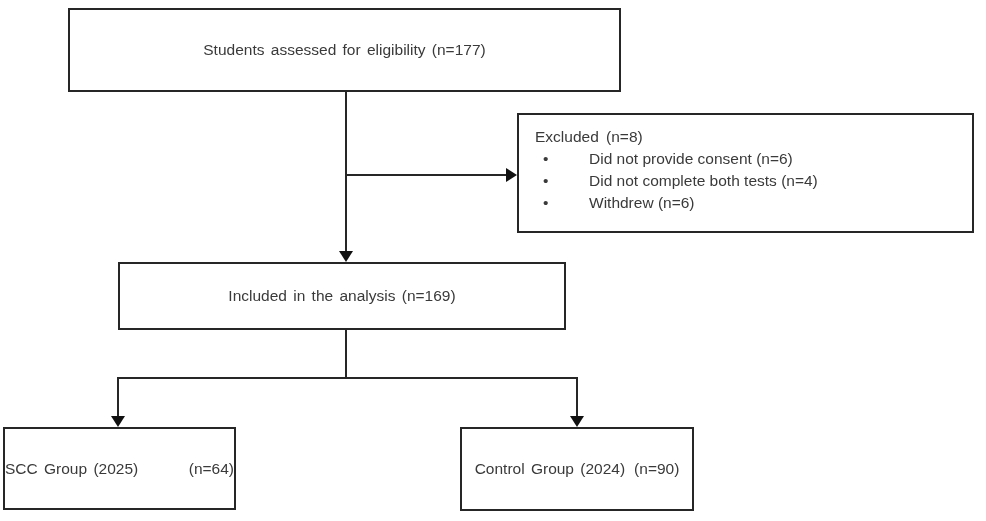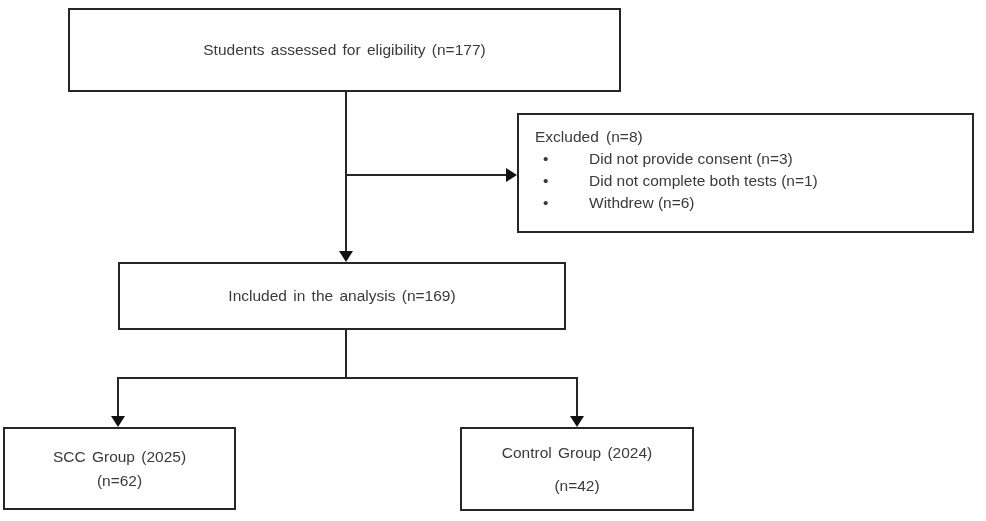--- a/index.html
+++ b/index.html
@@ -13,35 +13,35 @@
     overflow: hidden;
   }
   .box {
     position: absolute;
     border: 2px solid #262626;
     background: #ffffff;
     box-sizing: border-box;
   }
   .box.center {
     display: flex;
-    flex-direction: column;
+    flex-direction: row;
     justify-content: center;
     align-items: center;
     text-align: center;
   }
   .box-text {
     font-size: 15.5px;
     line-height: 24px;
     word-spacing: 2px;
     white-space: nowrap;
   }
   #eligibility-box { left: 68px; top: 8px; width: 553px; height: 84px; }
   #excluded-box    { left: 517px; top: 113px; width: 457px; height: 120px; padding: 10px 20px 0 16px; }
   #included-box    { left: 118px; top: 262px; width: 448px; height: 68px; }
-  #scc-box         { left: 3px;   top: 427px; width: 233px; height: 83px; }
+  #scc-box         { left: 3px;   top: 427px; width: 233px; height: 83px; justify-content: space-between; }
   #control-box     { left: 460px; top: 427px; width: 234px; height: 84px; gap: 9px; }
 
   .excl-title { font-size: 15.5px; line-height: 23px; word-spacing: 3px; }
   .bullet-row { display: flex; font-size: 15.5px; line-height: 22px; }
   .bullet-marker { width: 54px; padding-left: 8px; box-sizing: border-box; }
 
   .line { position: absolute; background: #262626; }
   .arrow-down {
     position: absolute; width: 0; height: 0;
     border-left: 7px solid transparent;
@@ -67,46 +67,46 @@
   <div class="line" style="left:345px; top:92px; width:2px; height:161px;"></div>
   <div class="arrow-down" style="left:339px; top:251px;"></div>
 
   <div class="line" style="left:346px; top:174px; width:160px; height:2px;"></div>
   <div class="arrow-right" style="left:506px; top:168px;"></div>
 
   <div class="box" id="excluded-box">
     <div class="excl-title">Excluded (n=8)</div>
     <div class="bullet-row">
       <span class="bullet-marker">•</span>
-      <span>Did not provide consent (n=3)</span>
+      <span>Did not provide consent (n=6)</span>
     </div>
     <div class="bullet-row">
       <span class="bullet-marker">•</span>
-      <span>Did not complete both tests (n=1)</span>
+      <span>Did not complete both tests (n=4)</span>
     </div>
     <div class="bullet-row">
       <span class="bullet-marker">•</span>
       <span>Withdrew (n=6)</span>
     </div>
   </div>
 
   <div class="box center" id="included-box">
     <div class="box-text">Included in the analysis (n=169)</div>
   </div>
 
   <div class="line" style="left:345px; top:330px; width:2px; height:49px;"></div>
   <div class="line" style="left:117px; top:377px; width:461px; height:2px;"></div>
   <div class="line" style="left:117px; top:377px; width:2px; height:40px;"></div>
   <div class="arrow-down" style="left:111px; top:416px;"></div>
   <div class="line" style="left:576px; top:377px; width:2px; height:40px;"></div>
   <div class="arrow-down" style="left:570px; top:416px;"></div>
 
   <div class="box center" id="scc-box">
     <div class="box-text">SCC Group (2025)</div>
-    <div class="box-text">(n=62)</div>
+    <div class="box-text">(n=64)</div>
   </div>
 
   <div class="box center" id="control-box">
     <div class="box-text">Control Group (2024)</div>
-    <div class="box-text">(n=42)</div>
+    <div class="box-text">(n=90)</div>
   </div>
 
 </div>
 
 </body></html>

